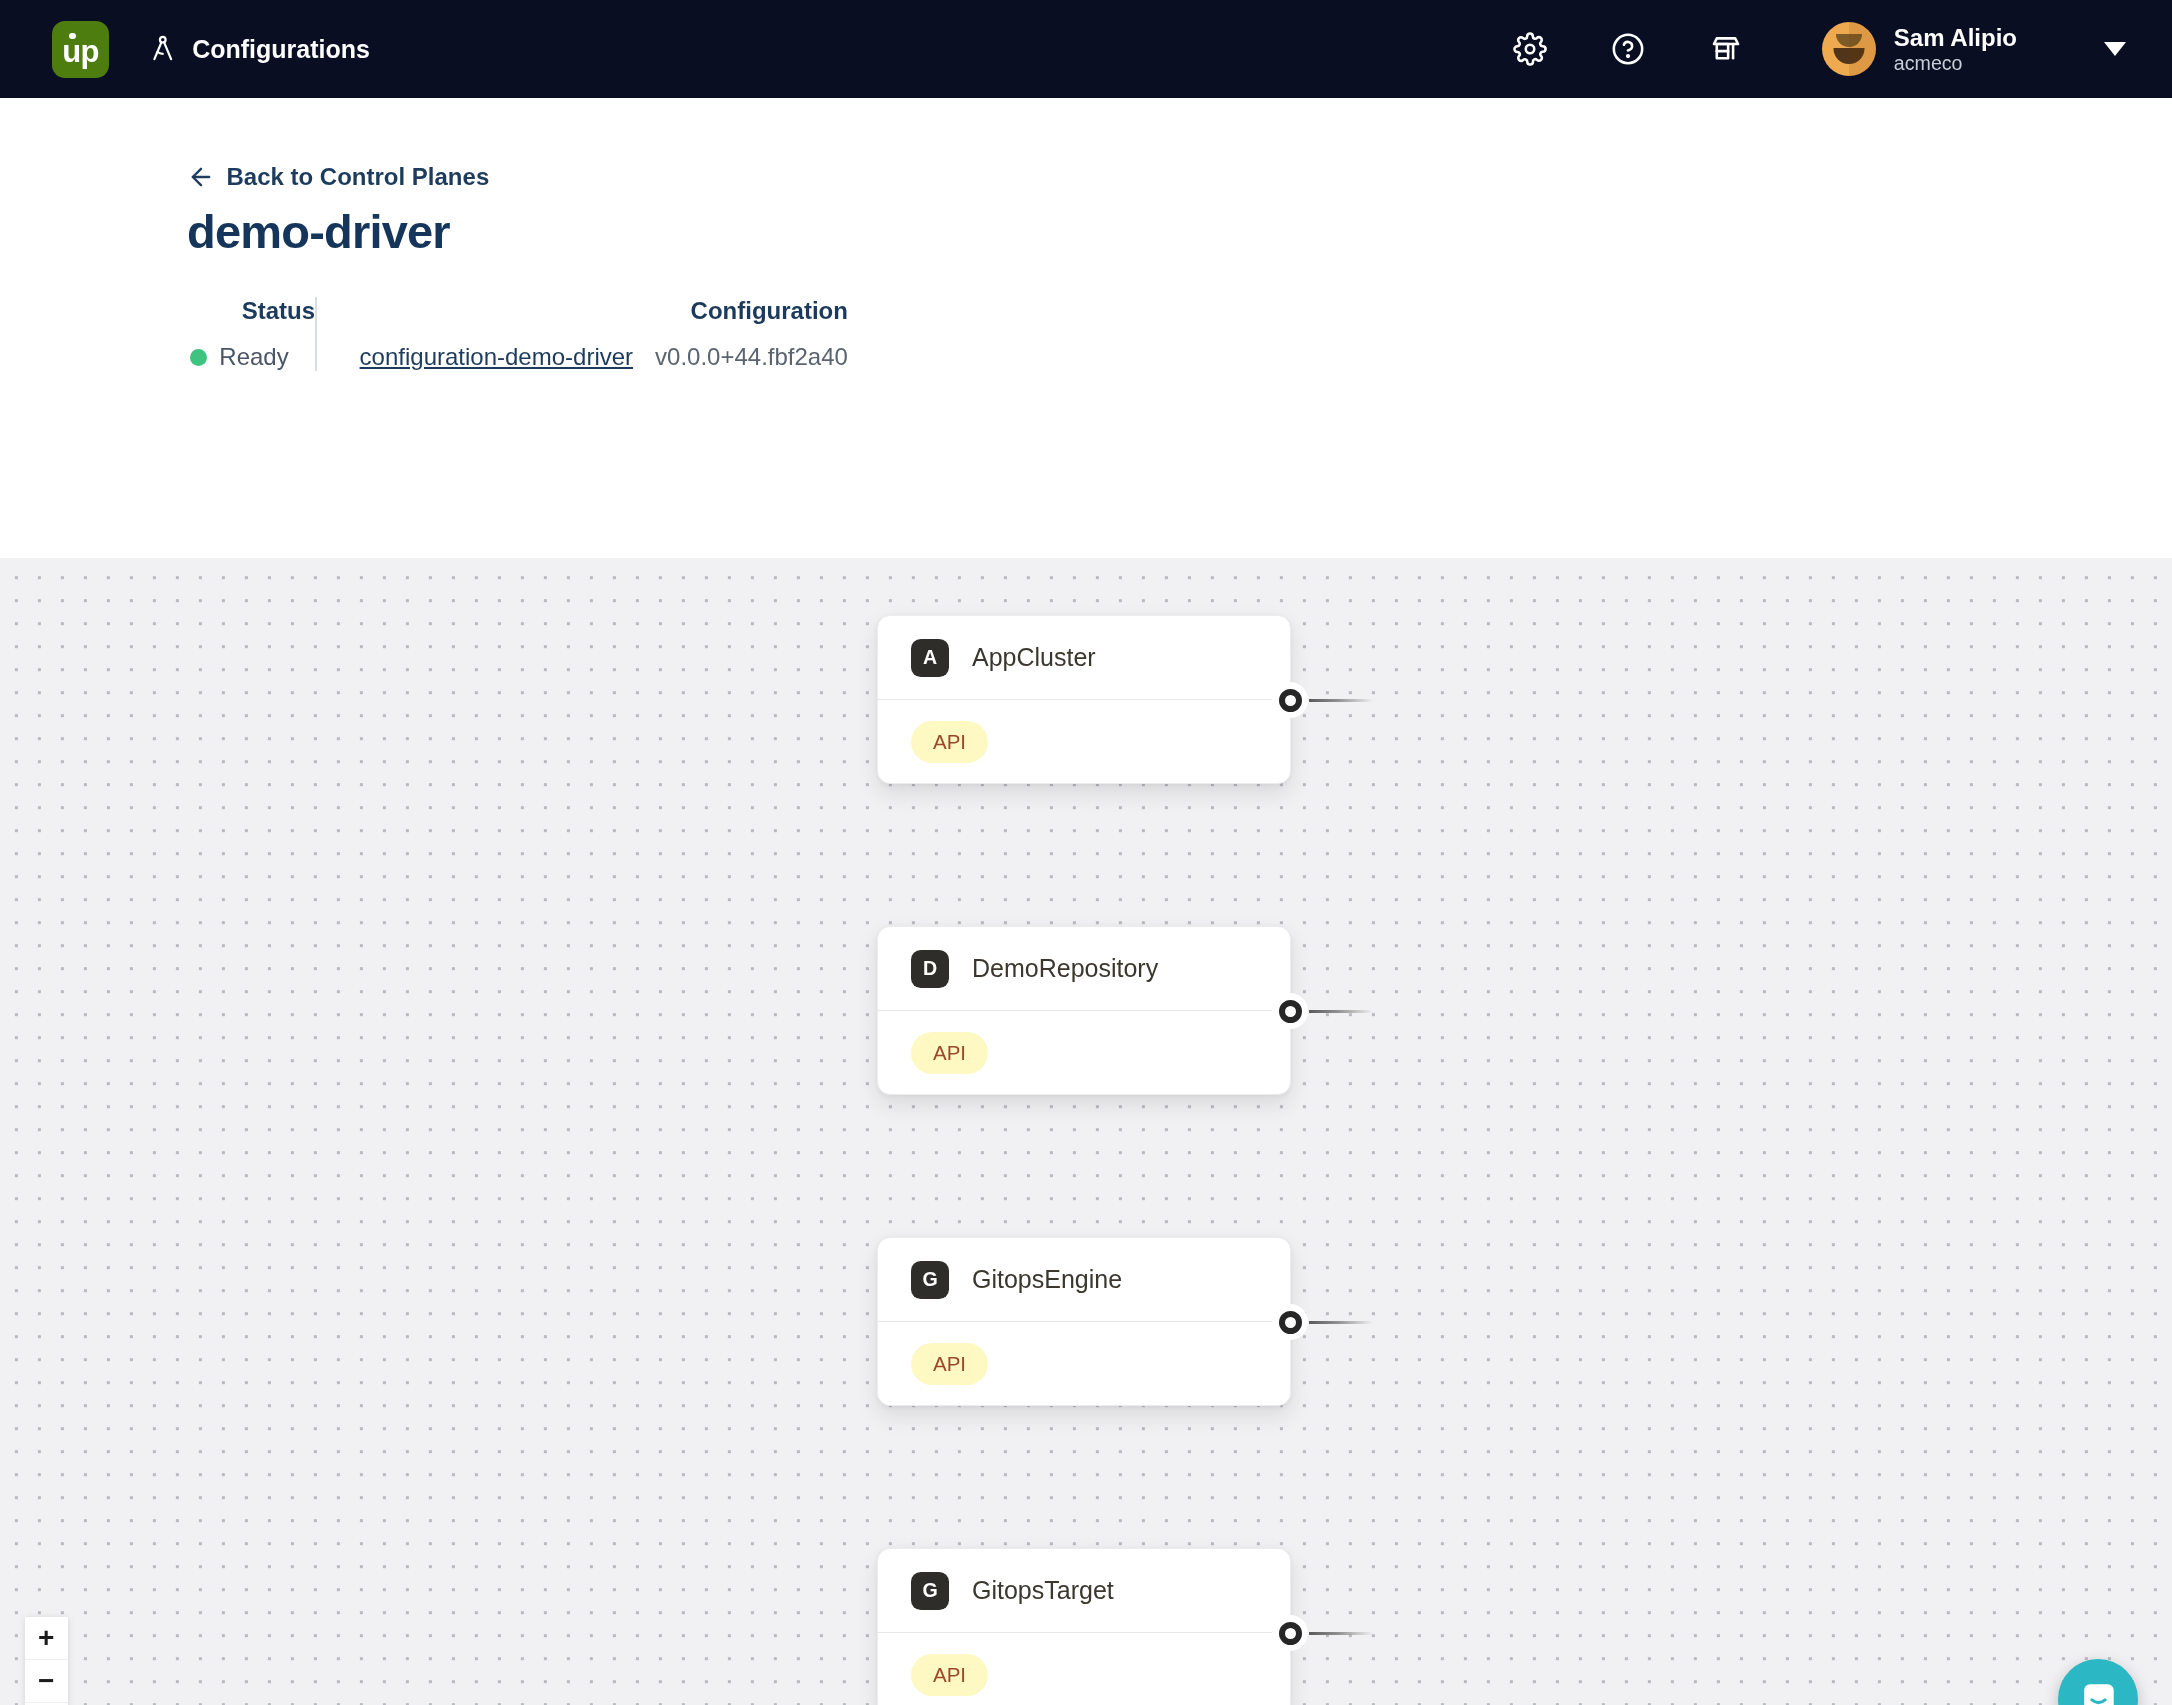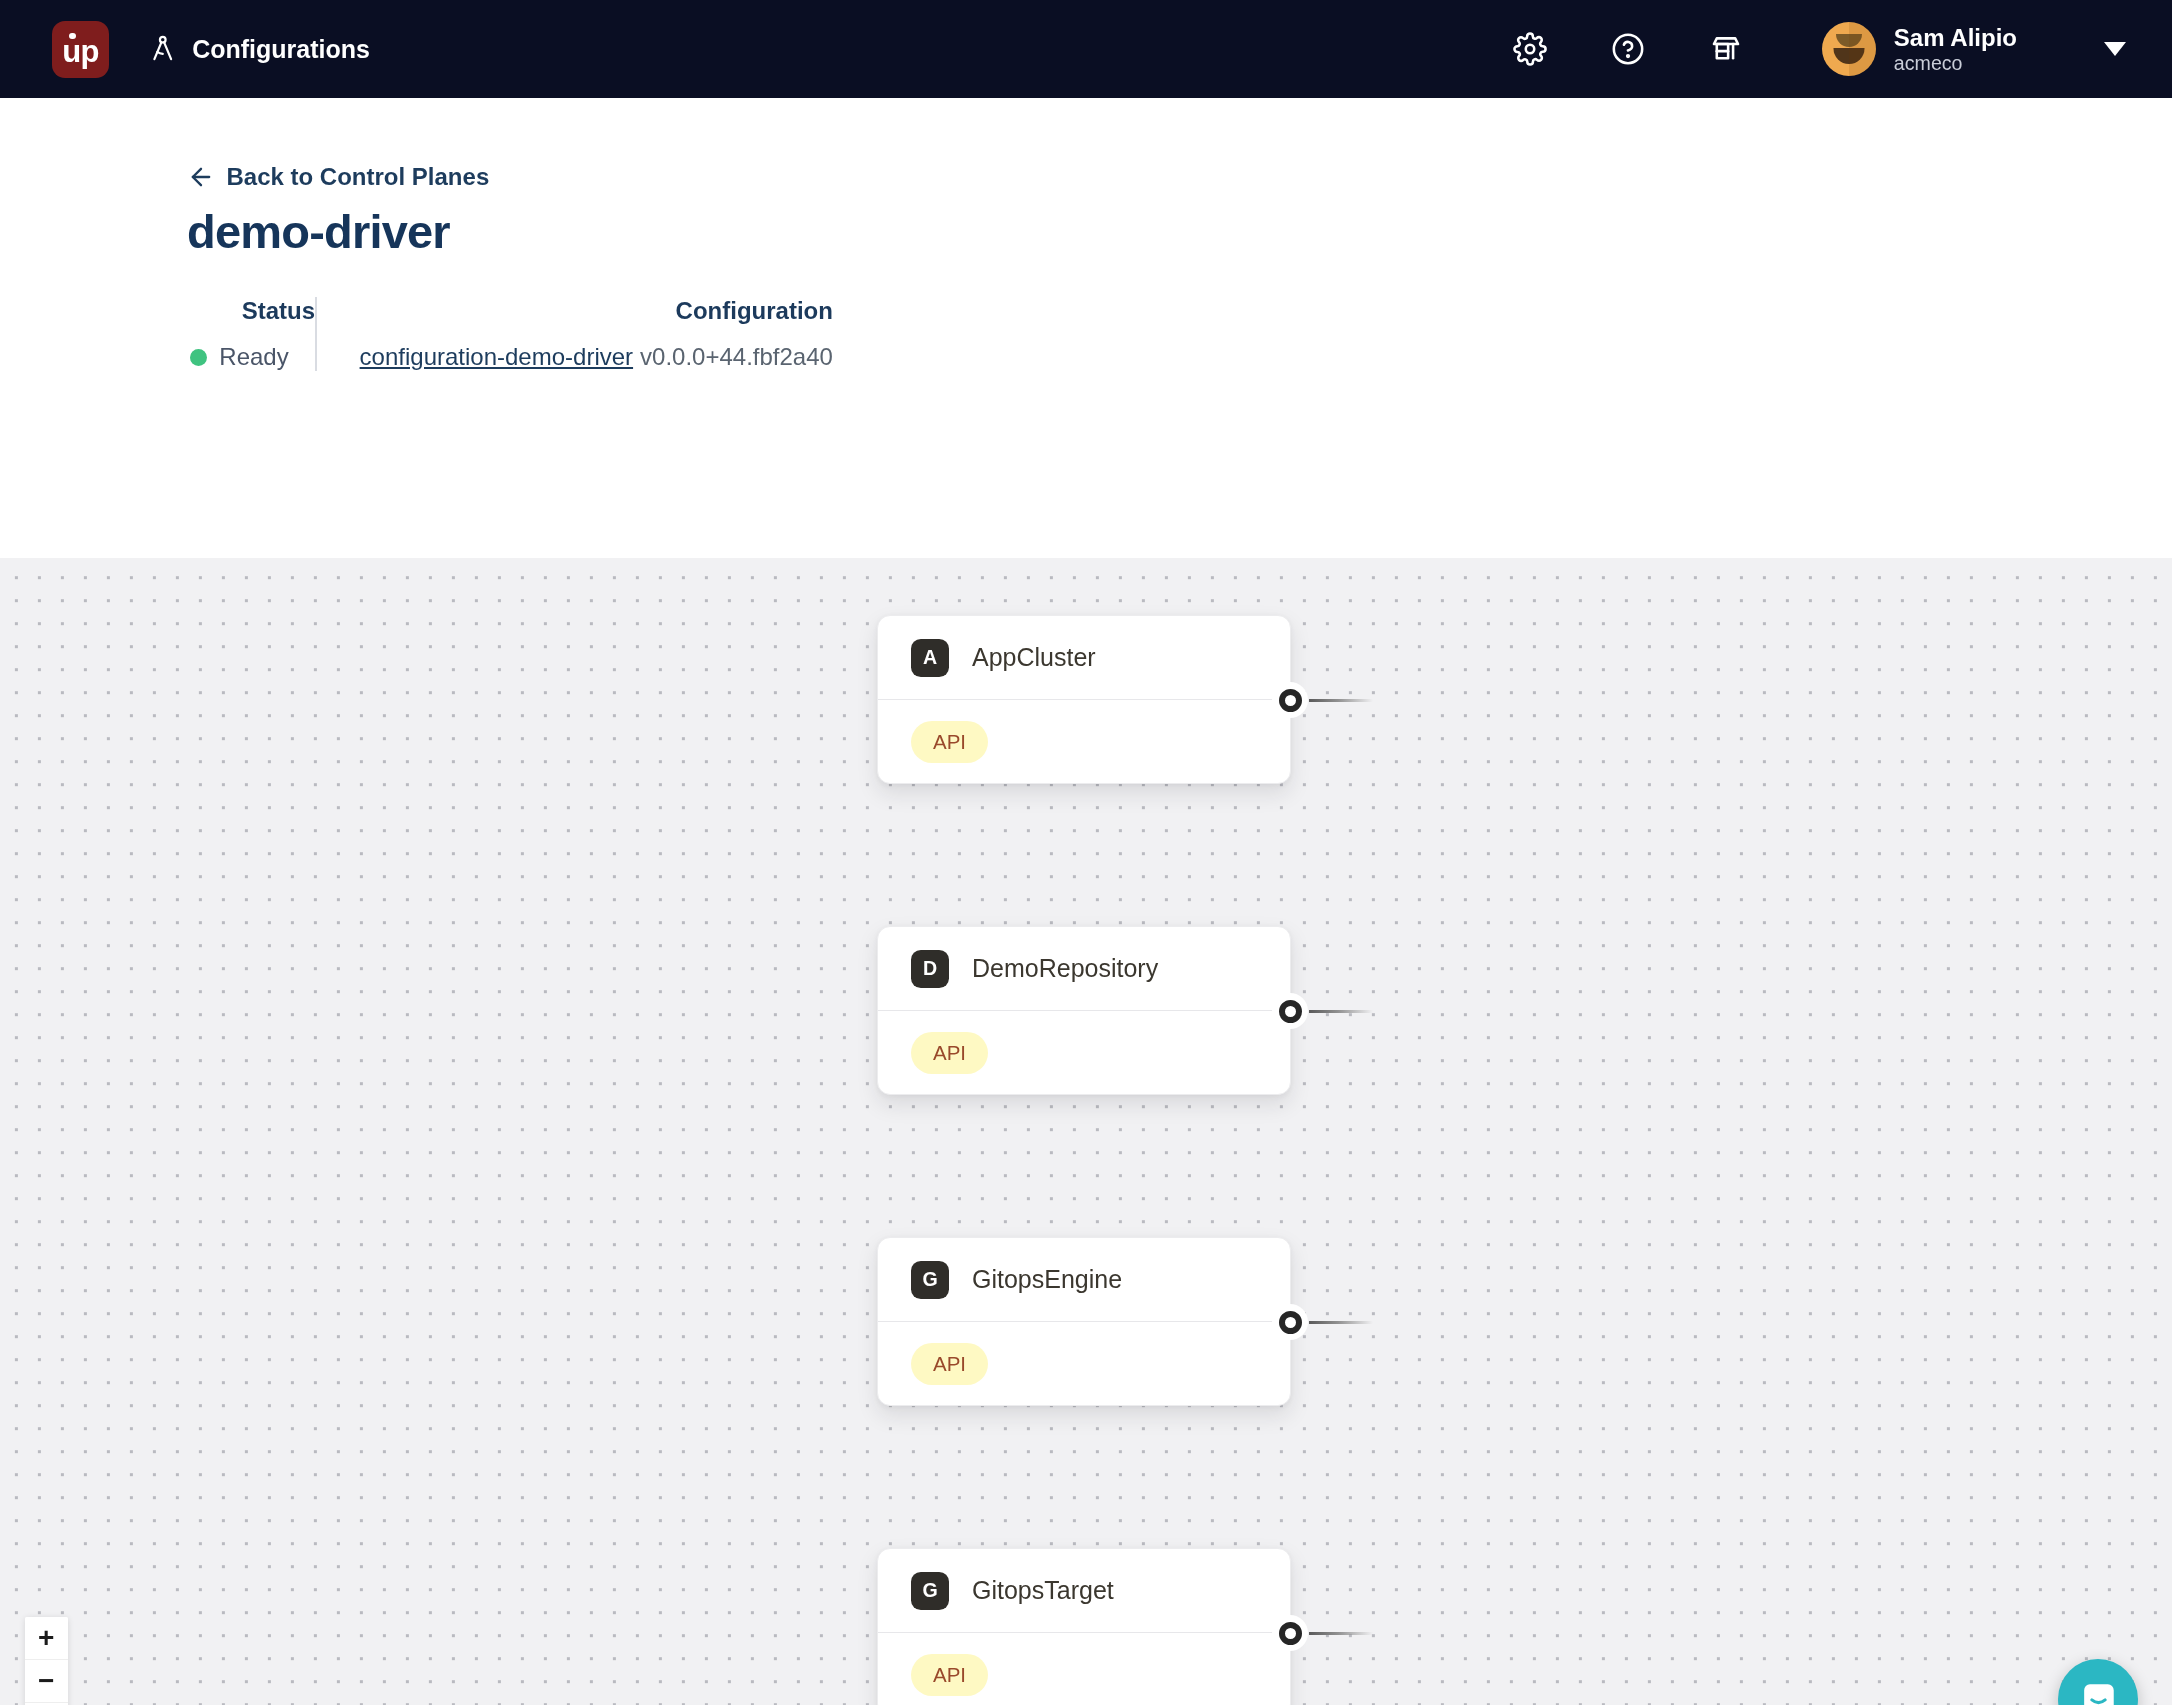--- a/index.html
+++ b/index.html
@@ -2,21 +2,21 @@
 <html style="font-size:13px"><head>
 <meta charset="utf-8">
 <style>
   * { margin:0; padding:0; box-sizing:border-box; }
   html,body { width:2172px; height:1706px; overflow:hidden; background:#fff;
     font-family:"Liberation Sans", sans-serif; }
 
   
   .navbar { height:98px; background:#0a0e23; display:flex; align-items:center;
     padding:0 46px 0 52px; position:relative; }
-  .logo { width:57px; height:57px; border-radius:13px; background:#7f1d1d;
+  .logo { width:57px; height:57px; border-radius:13px; background:#4d7c0f;
     display:flex; align-items:center; justify-content:center; position:relative;
     cursor:pointer; }
   .logo-text { color:#fff; font-size:31px; font-weight:800; letter-spacing:-0.8px;
     padding-top:6.5px; }
   .logo-dot { position:absolute; width:6.5px; height:6.5px; border-radius:50%;
     background:#fff; top:12.3px; left:17px; }
   .nav-item { display:flex; align-items:center; gap:14.7px; color:#fff;
     font-size:25px; font-weight:700; cursor:pointer; }
   .nav-item.pill { background:#3a3f52; border-radius:9.8px; padding:0 28px;
     height:62px; margin-left:19.6px; }
@@ -56,21 +56,21 @@
   .meta-col { display:flex; flex-direction:column;text-align:right; }
   .meta-label { color:#1c3a5c; font-size:24px; font-weight:800; }
   .meta-value { display:flex; align-items:center; margin-top:18px; font-size:24px; }
   .status-col { width:125px; }
   .meta-divider { width:1.6px; background:#d9dce2; margin-right:43px;
     align-self:stretch; }
   .status-dot { width:17px; height:17px; border-radius:50%; background:#3fc380;
     margin-right:12.3px; }
   .status-text { color:#4a5568; }
   .config-link { color:#1d3c5d; text-decoration:underline; cursor:pointer; }
-  .config-version { color:#5a6470; margin-left:7px; }
+  .config-version { color:#5a6470; margin-left:22px; }
 
   .tabs-row { display:flex; padding-left:190px; margin-top:43px;
     border-bottom:1.6px solid #e4e5e8; }
   .tab { font-size:28px; font-weight:800; color:#1c3a5c; padding:0 33px 23px;
     margin-right:18px; border-bottom:4.9px solid transparent; cursor:pointer; }
   .tab.active { color:#5c50d8; border-bottom-color:#5c50d8; }
 
   
   .canvas { position:relative; width:2172px; height:1213px; background:#f1f1f3;
     background-image:radial-gradient(circle, #b9bac0 1.8px, transparent 1.8px);

